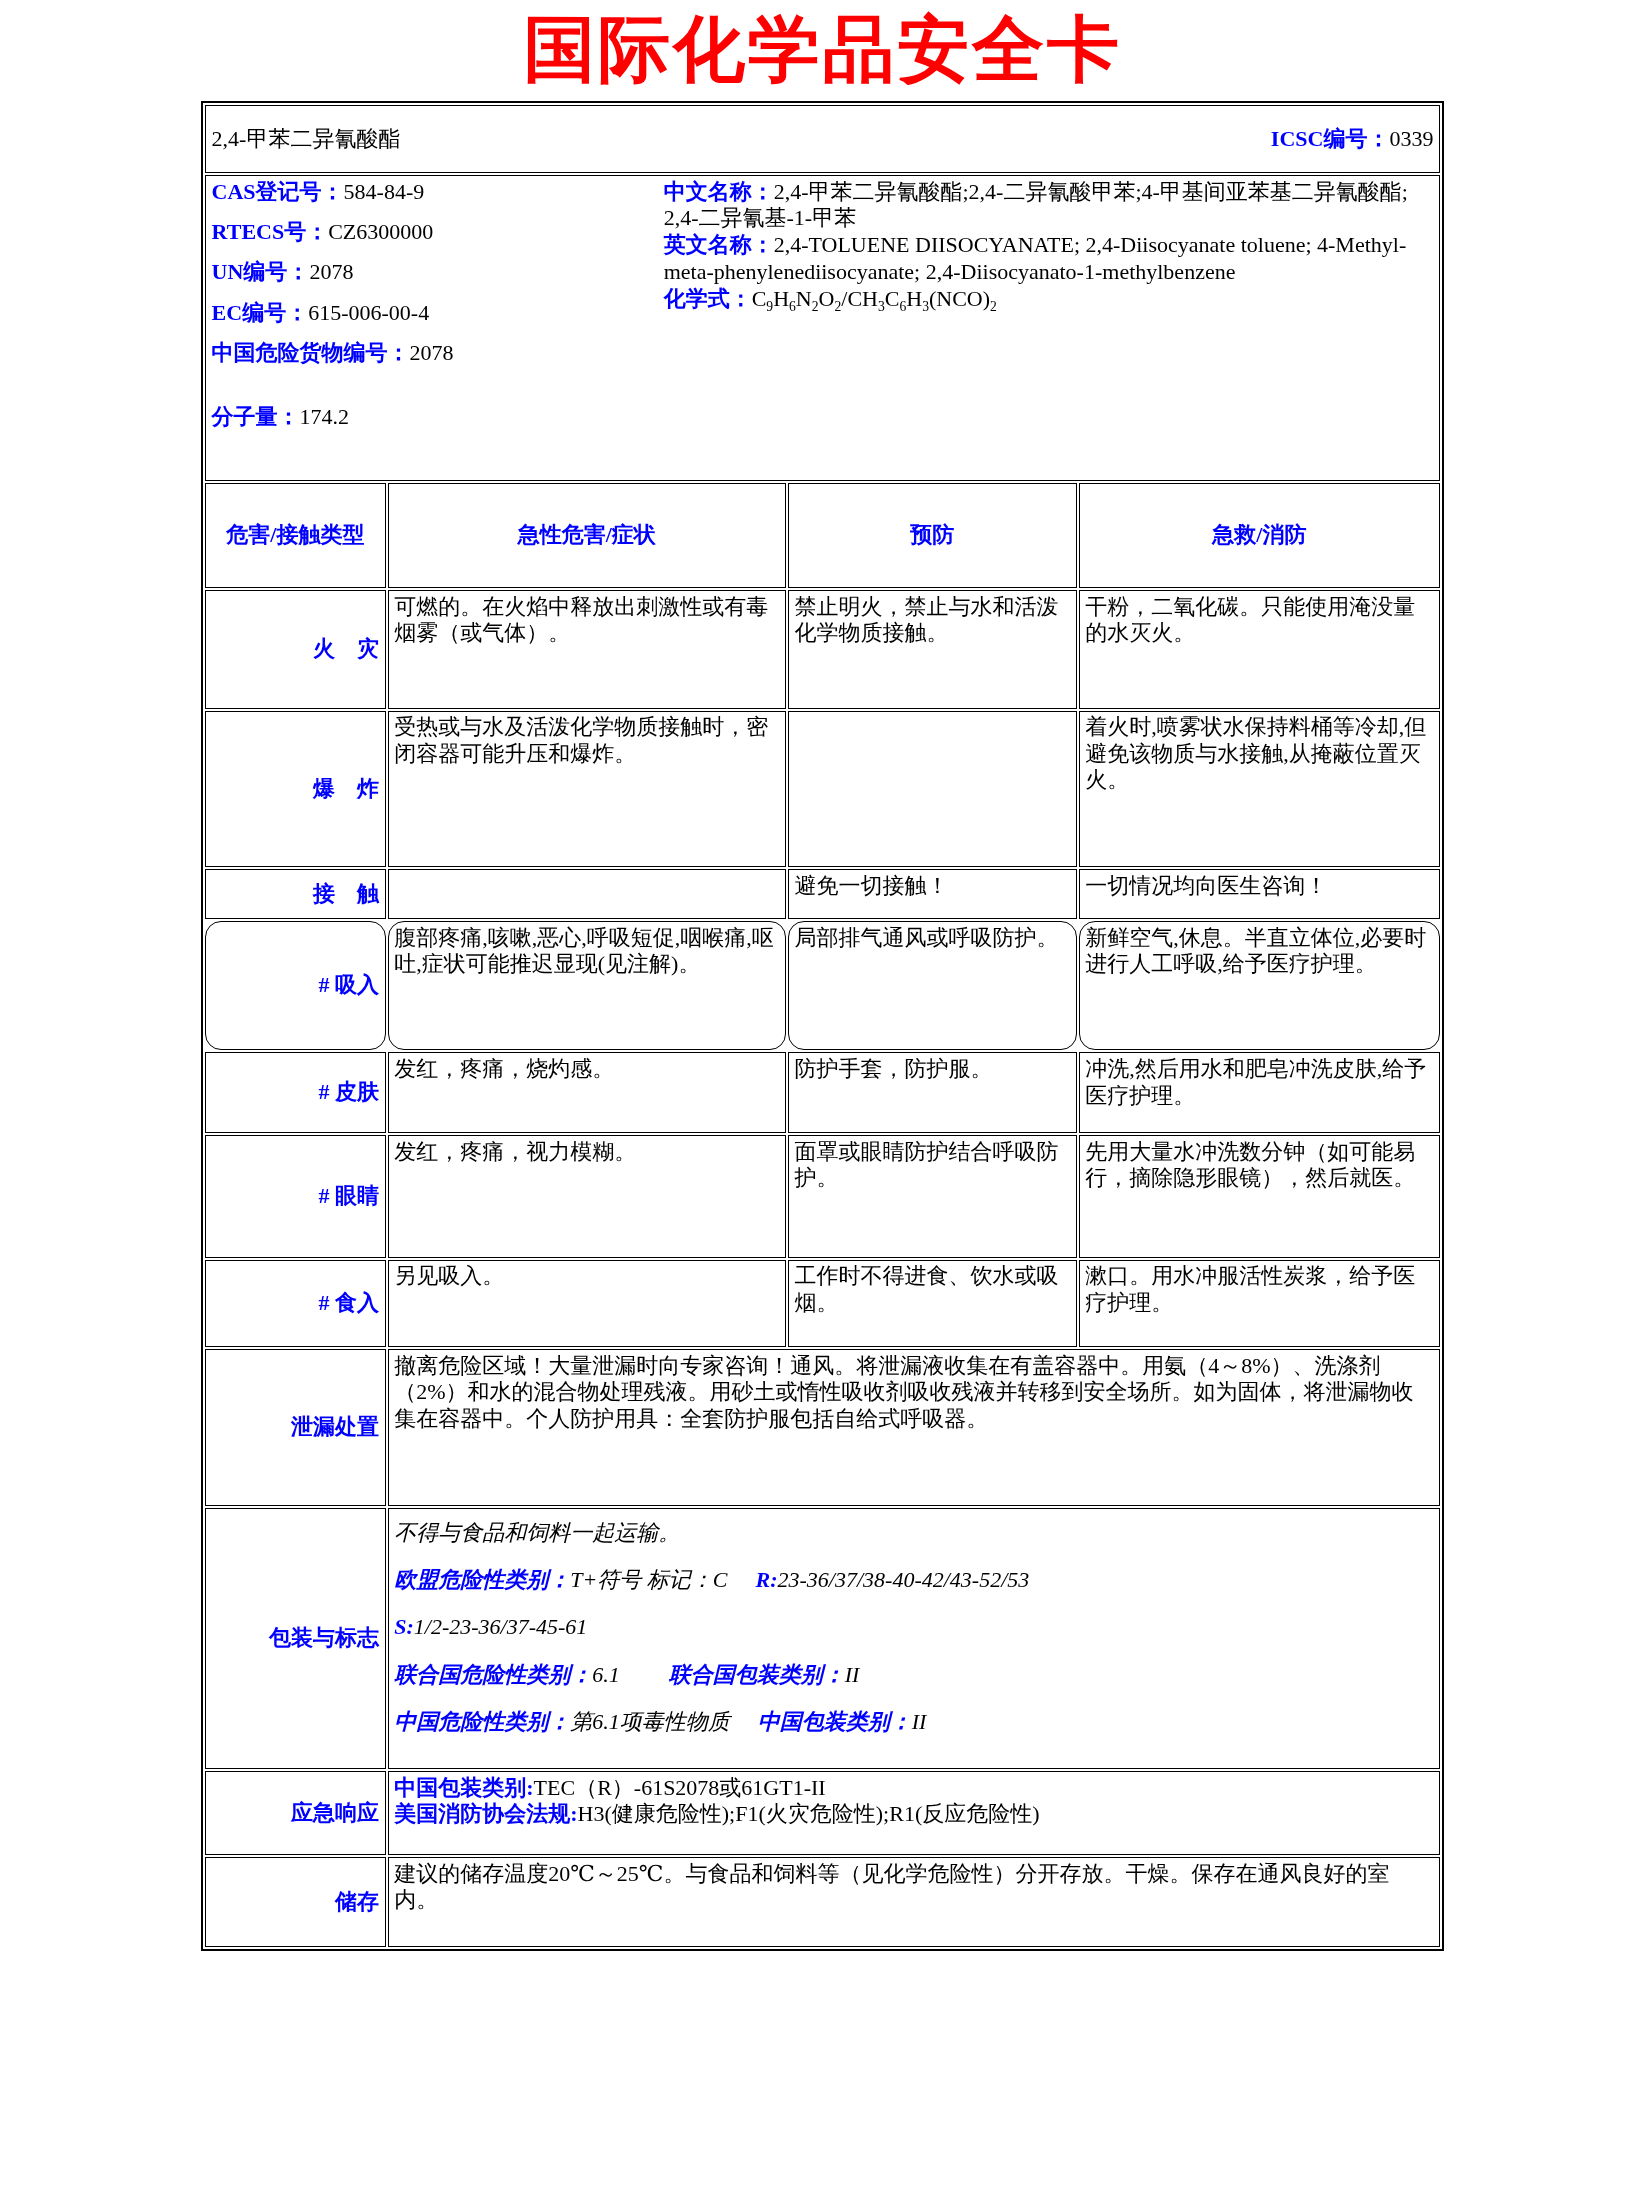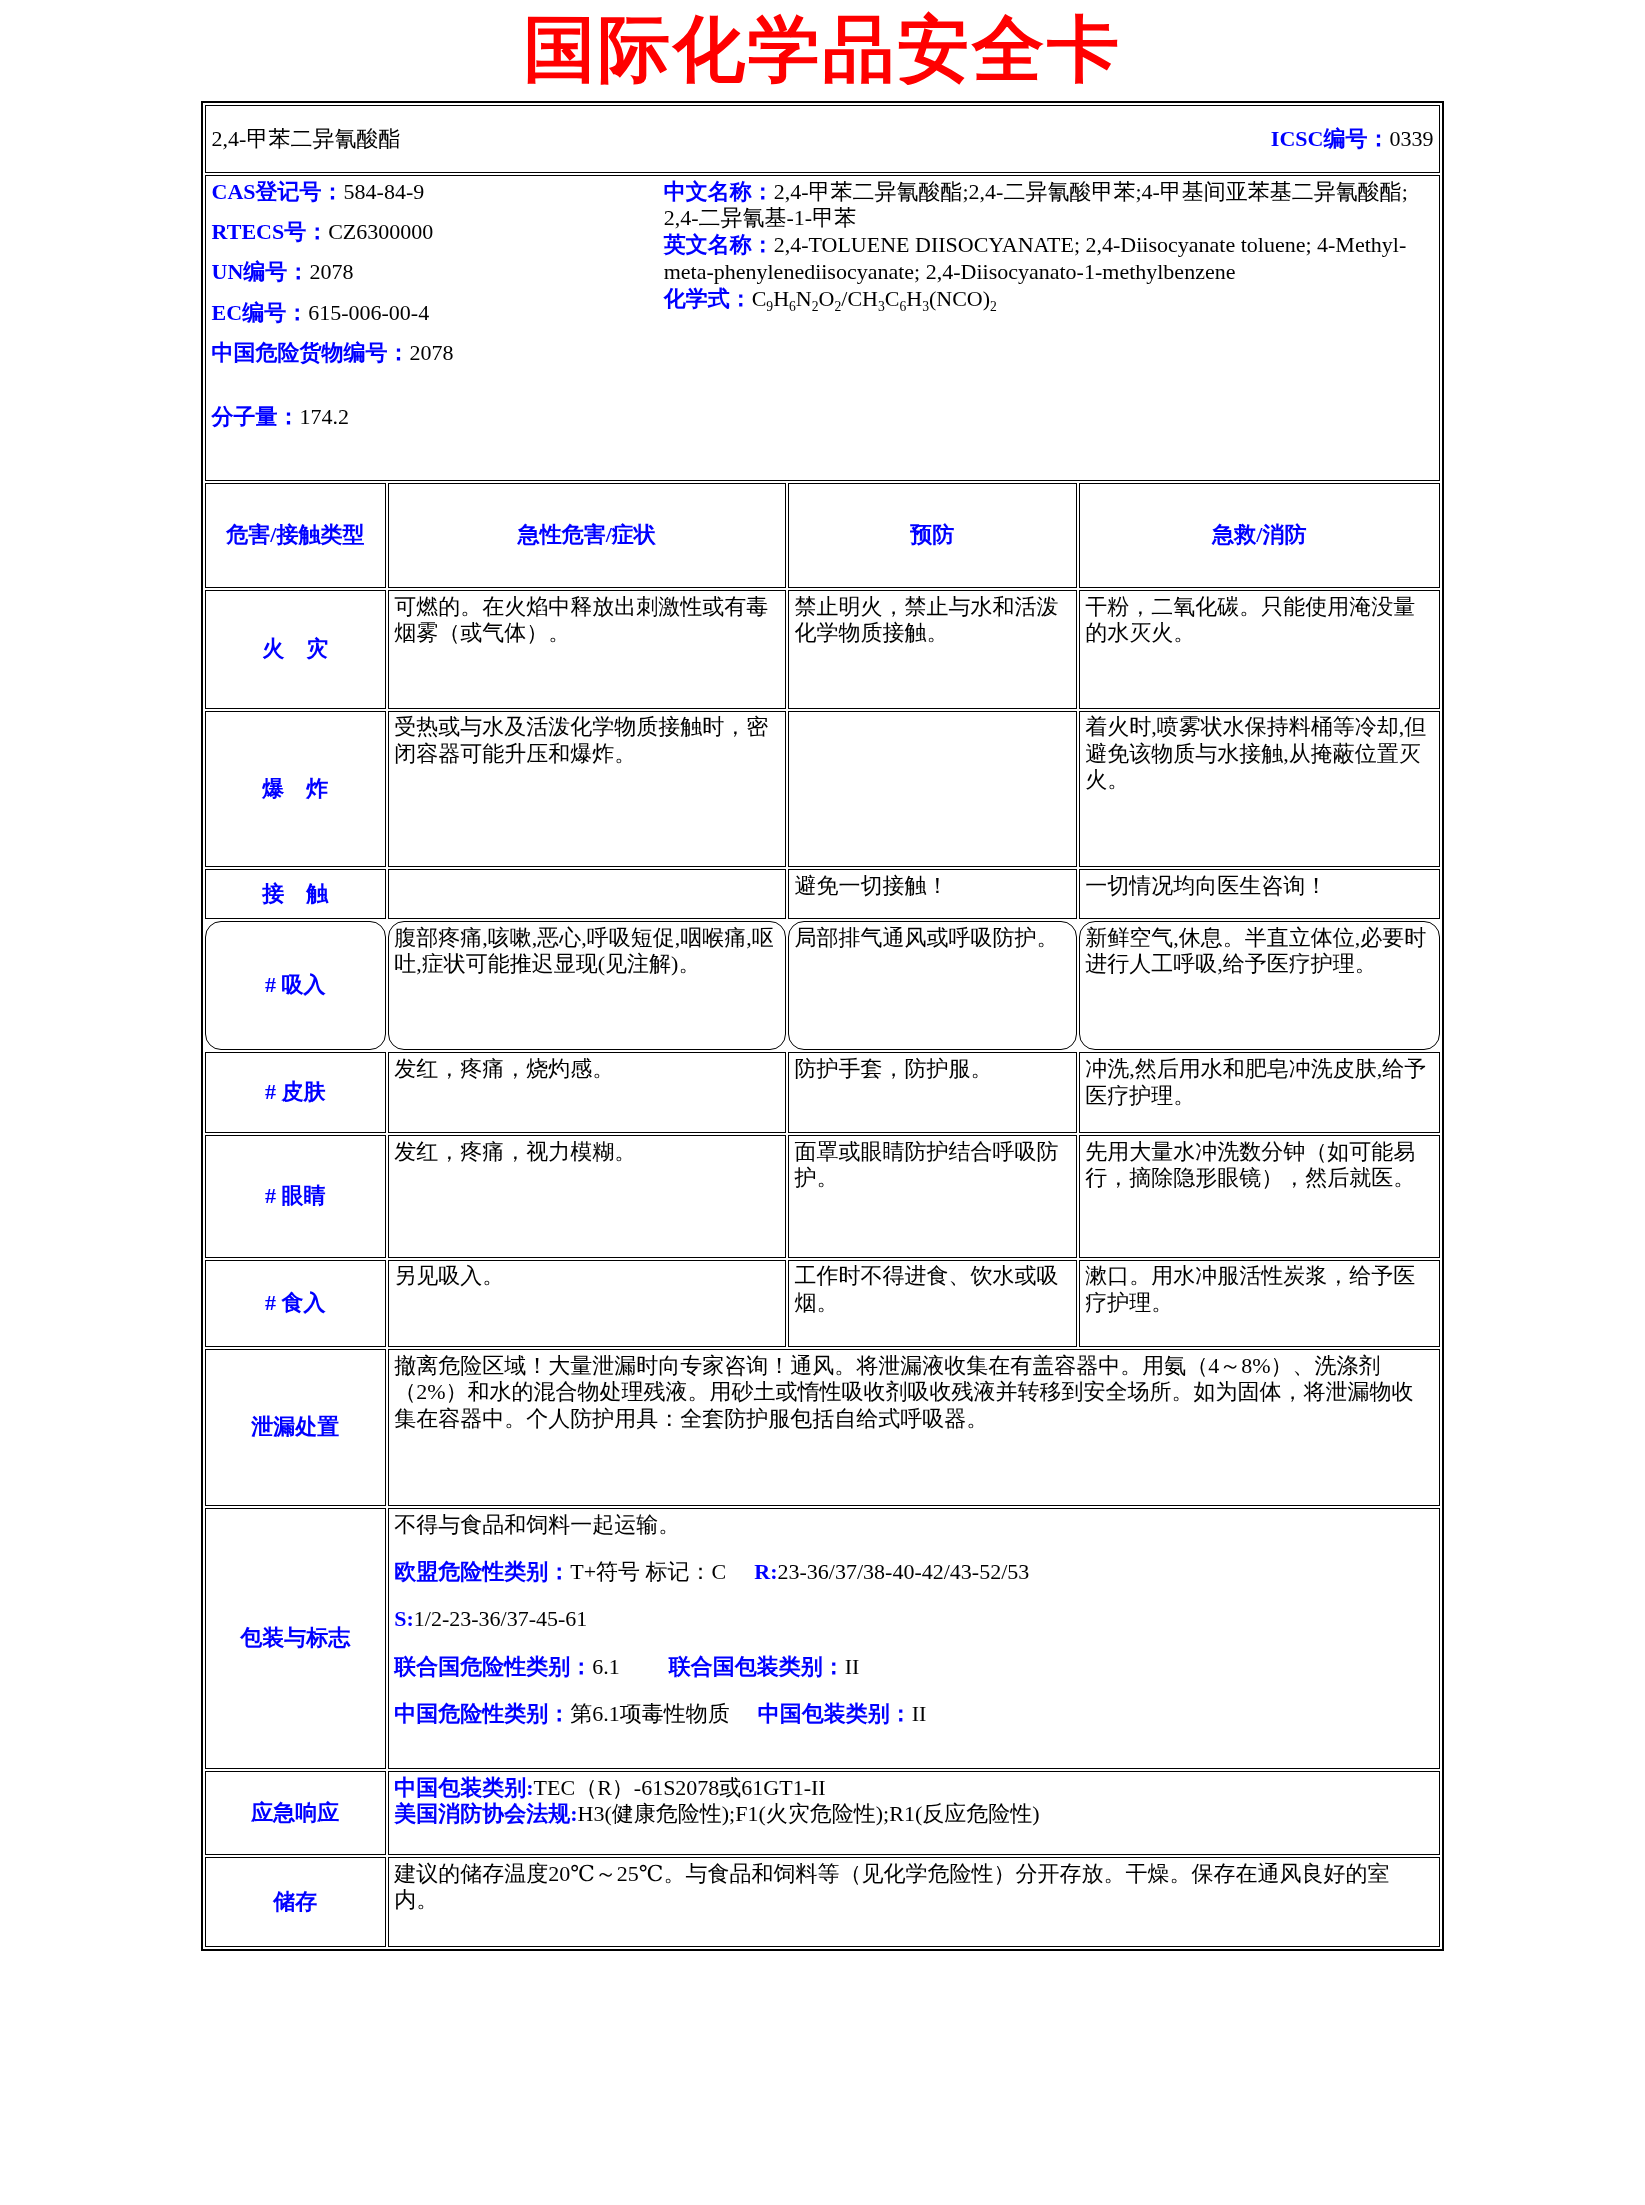--- a/index.html
+++ b/index.html
@@ -42,21 +42,21 @@
     padding: 2.8px 5.6px;
     font-size: 22px;
     line-height: 1.2;
     vertical-align: top;
     word-break: break-word;
   }
   .blue { color: #0000ff; font-weight: bold; }
   .rowhead {
     color: #0000ff;
     font-weight: bold;
-    text-align: center;
+    text-align: right;
     vertical-align: middle !important;
     font-size: 32px;
     margin-left: 30px;
   }
   .colhead {
     color: #0000ff;
     font-weight: bold;
     text-align: center;
     vertical-align: middle !important;
     font-size: 32px;
@@ -92,21 +92,21 @@
   .h-expl td { height: 149px; }
   .h-cont td { height: 42px; }
   .h-inh  td { height: 122px; border-radius: 16px; }
   .h-skin td { height: 73px; }
   .h-eye  td { height: 115px; }
   .h-ing  td { height: 80px; }
   .spill-cell { height: 149px; }
   .pack-cell  { height: 254px; }
   .emer-cell  { height: 76px; }
   .stor-cell  { height: 83px; }
-  .pack-line { margin: 0 0 21px 0; }
+  .pack-line { margin: 8px 0 21px 0; font-style: italic; }
   .pack-line:last-child { margin-bottom: 0; }
   .gap-left { margin-left: 49px; }
   .gap-left-sm { margin-left: 28px; }
   .emer-line { margin: 0; }
 </style>
 </head>
 <body>
 
 <div class="page">
 

